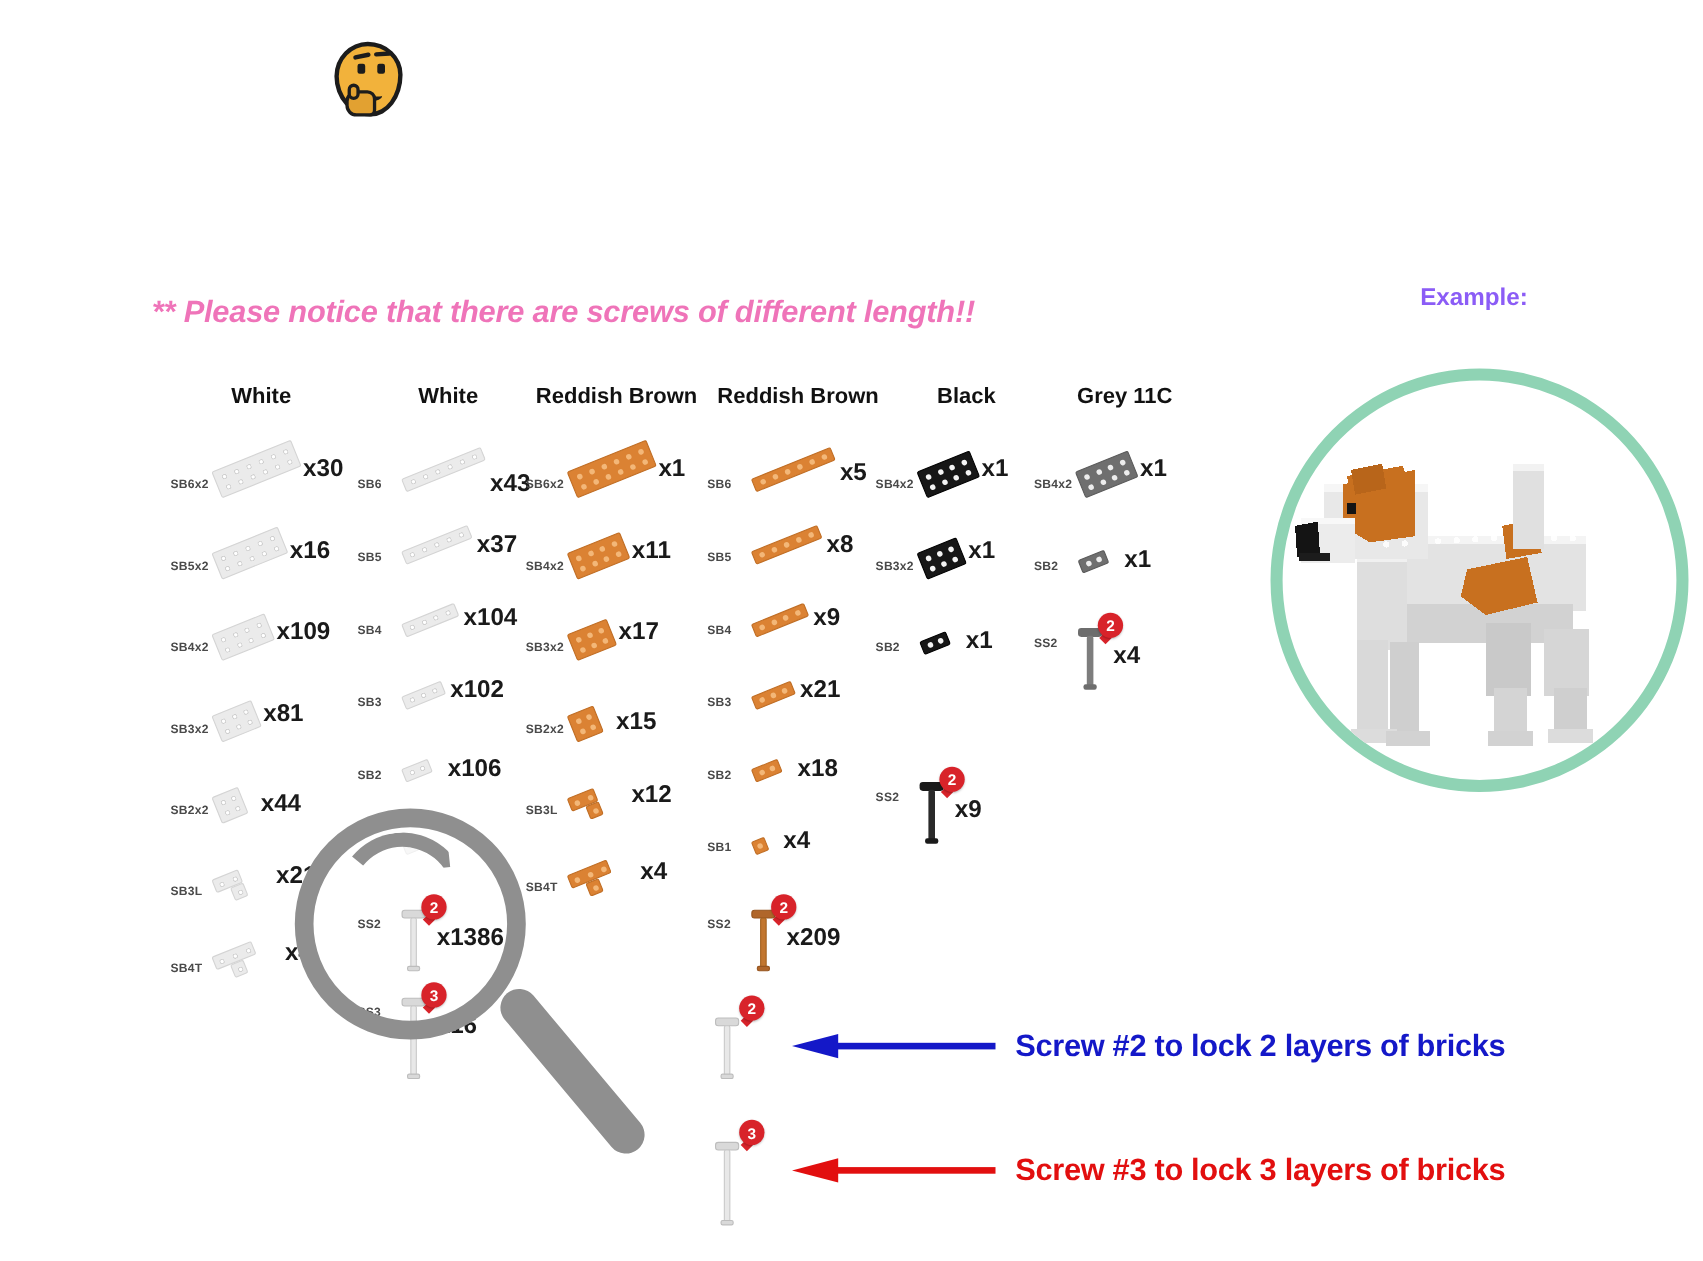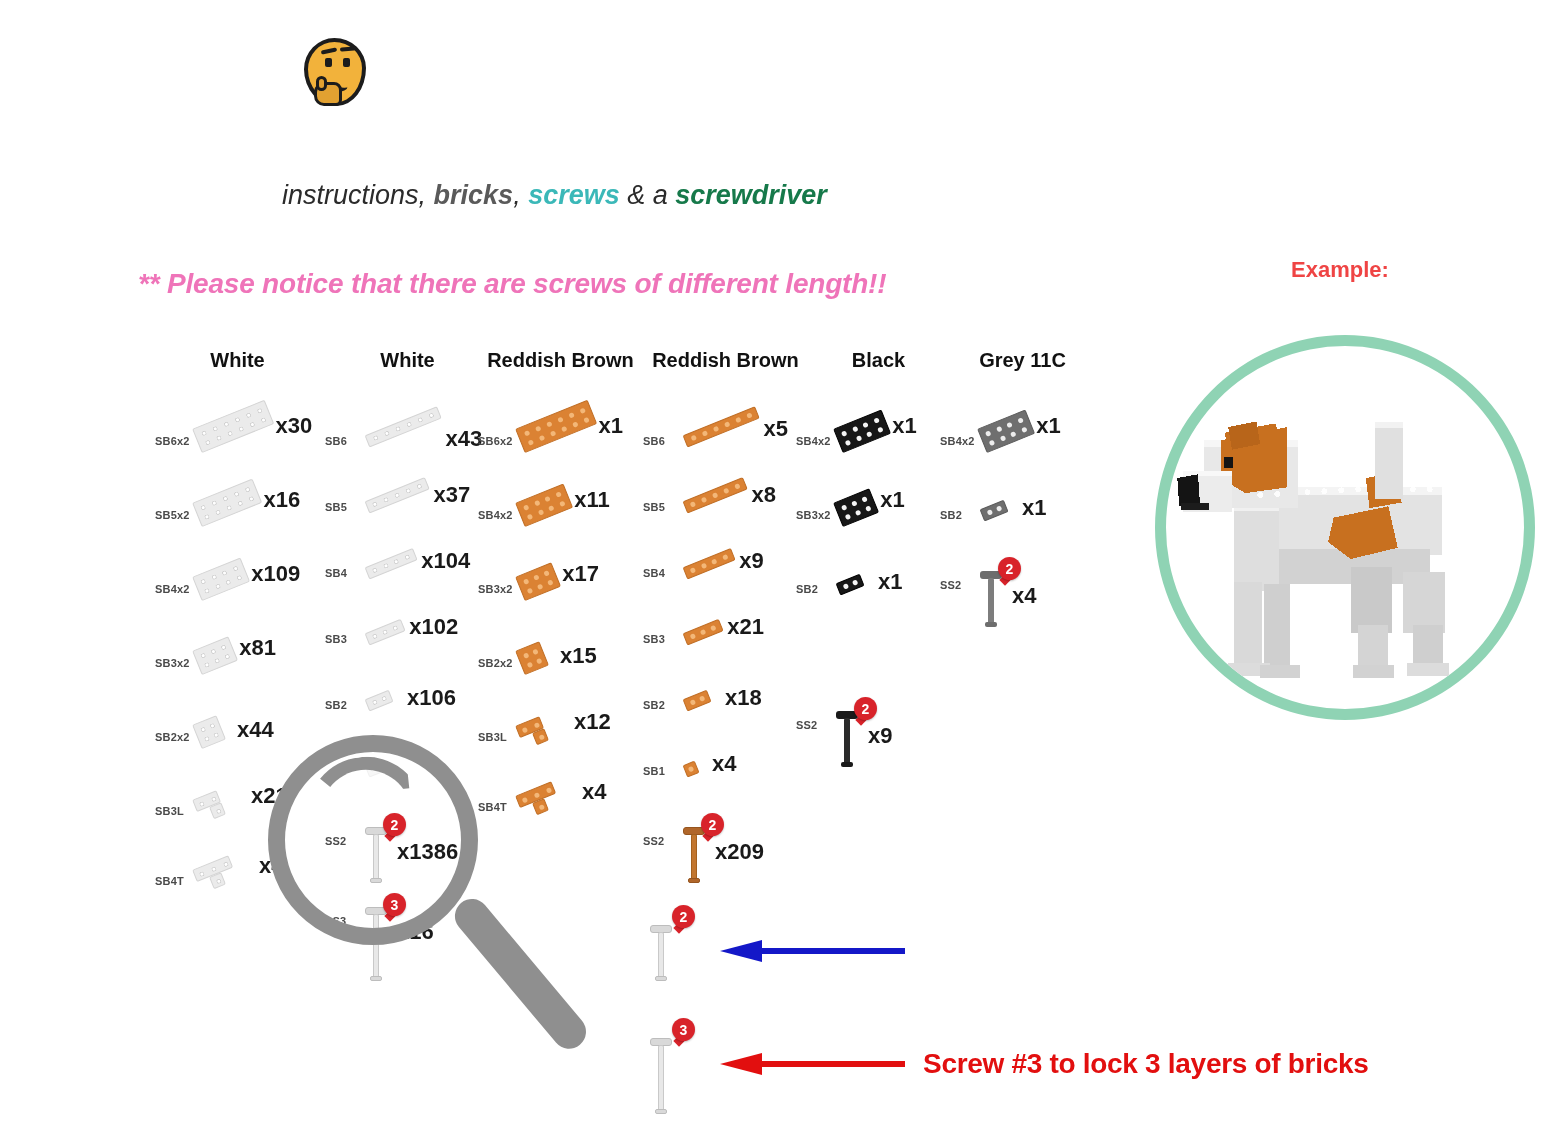--- a/index.html
+++ b/index.html
@@ -40,21 +40,21 @@
   #subtitle .w-amp{color:#2b2b2b;}
   #subtitle .w-screwdriver{color:#16794a;font-weight:bold;}
 
   #notice{
     position:absolute;left:138px;top:268px;font-size:28px;font-weight:bold;font-style:italic;
     color:#ef74b9;white-space:nowrap;letter-spacing:-0.2px;
   }
 
   
   #example-block{position:absolute;left:1190px;top:255px;width:300px;text-align:center;}
-  #example-block .ex-line{font-size:22px;font-weight:bold;color:#ef4444;line-height:1.32;}
+  #example-block .ex-line{font-size:22px;font-weight:bold;color:#8b5cf6;line-height:1.32;}
   #dog-frame{
     position:absolute;left:1155px;top:335px;width:380px;height:385px;border-radius:50%;
     border:11px solid #8fd3b4;box-sizing:border-box;background:#fff;overflow:hidden;
   }
   #dog-art{position:absolute;left:0;top:0;width:100%;height:100%;}
 
   
   .col{position:absolute;top:348px;width:165px;}
   .col-head{text-align:center;font-size:20px;font-weight:bold;color:#111;line-height:1.25;}
   .col-items{position:relative;margin-top:34px;}
@@ -156,23 +156,20 @@
       <div class="tf-brow l"></div>
         <div class="tf-brow r"></div>
       <div class="tf-eye l"></div>
         <div class="tf-eye r"></div>
       <div class="tf-mouth"></div>
       <div class="tf-hand"></div>
         <div class="tf-thumb"></div>
     </div>
   </div>
 
-  <div id="subtitle">
-    <span class="w-instructions">instructions, </span><span class="w-bricks">bricks</span><span class="w-amp">, </span><span class="w-screws">screws</span><span class="w-amp"> &amp; a </span><span class="w-screwdriver">screwdriver</span>
-  </div>
 
   <div id="notice">** Please notice that there are screws of different length!!</div>
 
   <div id="example-block">
     <div class="ex-line">Example:</div>
   </div>
 
   <div id="dog-frame">
     <svg id="dog-art" viewBox="0 0 380 385">
       <g shape-rendering="crispEdges">
@@ -736,20 +733,21 @@
       <div class="screw wh" style="left:0;top:20px;">
         <div class="head"></div>
           <div class="shaft" style="height:46px;"></div>
           <div class="foot" style="top:51px;"></div>
       </div>
     </div>
     <div class="arrow blue">
         <div class="head"></div>
         <div class="bar"></div>
       </div>
+    <div class="leg-text blue">Screw #2 to lock 2 layers of bricks</div>
   </div>
 
   <div class="legend-row" id="legend3">
     <div class="leg-screw">
       <div class="badge" style="left:22px;top:0;">3</div>
       <div class="screw wh" style="left:0;top:20px;">
         <div class="head"></div>
           <div class="shaft" style="height:66px;"></div>
           <div class="foot" style="top:71px;"></div>
       </div>

